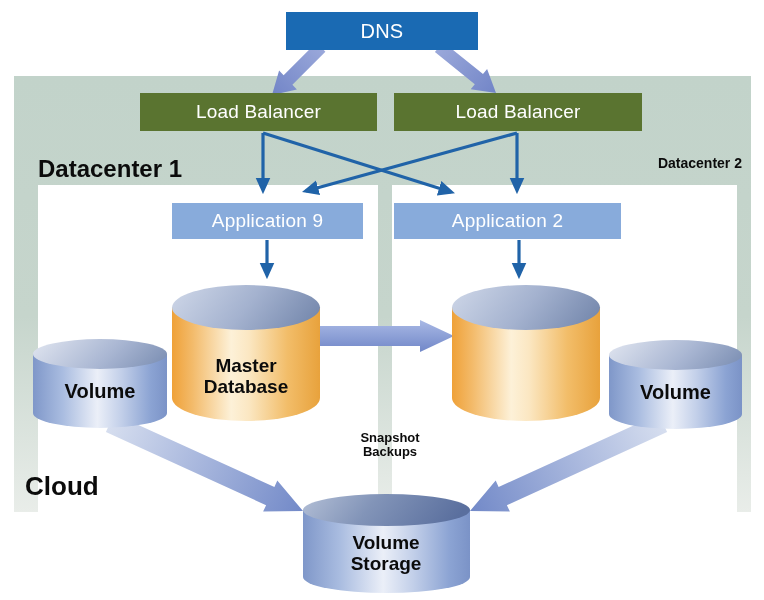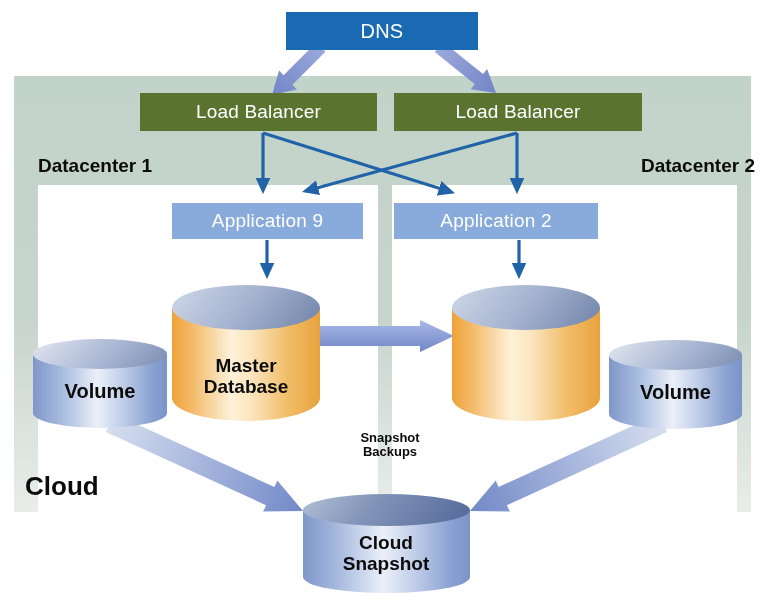--- a/index.html
+++ b/index.html
@@ -20,21 +20,21 @@
   svg.arrows{position:absolute;left:0;top:0;z-index:2;}
   
   .box{
     position:absolute;z-index:3;display:flex;align-items:center;justify-content:center;
     font-weight:normal;color:#ffffff;letter-spacing:0.2px;
   }
   .box.dns{left:286px;top:12px;width:192px;height:38px;background:#1a6ab3;font-size:20px;}
   .box.lb1{left:140px;top:93px;width:237px;height:38px;background:#5a7430;font-size:19px;}
   .box.lb2{left:394px;top:93px;width:248px;height:38px;background:#5a7430;font-size:19px;}
   .box.app1{left:172px;top:203px;width:191px;height:36px;background:#88abdb;font-size:19px;}
-  .box.app2{left:394px;top:203px;width:204px;height:36px;background:#88abdb;font-size:19px;}
+  .box.app2{left:394px;top:203px;width:227px;height:36px;background:#88abdb;font-size:19px;}
   
   .cyl{position:absolute;z-index:3;}
   .cyl .body{position:absolute;left:0;right:0;}
   .cyl .cap{position:absolute;left:0;right:0;top:0;border-radius:50%;}
   .cyl.master{left:172px;top:285px;width:148px;height:136px;}
   .cyl.slave {left:452px;top:285px;width:148px;height:136px;}
   .cyl.master .cap,.cyl.slave .cap{height:45px;
     background:linear-gradient(128deg,#cbd4e6 5%,#a4b2cf 50%,#7487ac 95%);}
   .cyl.master .body,.cyl.slave .body{top:22px;height:114px;
     border-radius:0 0 74px 74px / 0 0 23px 23px;
@@ -48,22 +48,22 @@
     background:linear-gradient(90deg,#7f97c9 0%,#a9bce0 22%,#ebeff8 48%,#c2cfe9 66%,#8ba3d3 88%,#7b93c7 100%);}
   .cyl.storage{left:303px;top:494px;width:167px;height:99px;}
   .cyl.storage .cap{height:32px;
     background:linear-gradient(128deg,#b3bfd6 0%,#8294b8 40%,#5a6f9e 90%);}
   .cyl.storage .body{top:16px;height:83px;
     border-radius:0 0 84px 84px / 0 0 16px 16px;
     background:linear-gradient(90deg,#7f97c9 0%,#a9bce0 22%,#ebeff8 48%,#c2cfe9 66%,#8ba3d3 88%,#7b93c7 100%);}
   
   .lbl{position:absolute;z-index:4;font-weight:bold;color:#0b0b0b;line-height:1.1;}
   .lbl.center{text-align:center;}
-  .lbl.dc1{left:38px;top:156px;font-size:19px;}
-  .lbl.dc2{left:555px;top:156px;width:200px;font-size:19px;text-align:right;}
+  .lbl.dc1{left:38px;top:156px;font-size:24px;}
+  .lbl.dc2{left:542px;top:156px;width:200px;font-size:14px;text-align:right;}
   .lbl.cloud{left:25px;top:472px;font-size:26px;}
   .lbl.master-l{left:186px;top:356px;width:120px;font-size:19px;}
   .lbl.slave-l{left:466px;top:346px;width:120px;font-size:19px;}
   .lbl.volL-l{left:33px;top:380px;width:134px;font-size:20px;}
   .lbl.volR-l{left:609px;top:381px;width:133px;font-size:20px;}
   .lbl.storage-l{left:336px;top:533px;width:100px;font-size:19px;}
   .lbl.repl{left:325px;top:357px;width:130px;font-size:19px;}
   .lbl.snap{left:335px;top:431px;width:110px;font-size:13px;}
 </style>
 </head>
@@ -156,16 +156,16 @@
     <div class="cap"></div>
   </div>
   <div class="cyl storage">
     <div class="body"></div>
     <div class="cap"></div>
   </div>
 
   <div class="lbl center master-l">Master Database</div>
   <div class="lbl center volL-l">Volume</div>
   <div class="lbl center volR-l">Volume</div>
-  <div class="lbl center storage-l">Cloud Snapshot</div>
+  <div class="lbl center storage-l">Volume Storage</div>
   <div class="lbl center snap">Snapshot Backups</div>
 
 </div>
 
 </body></html>

